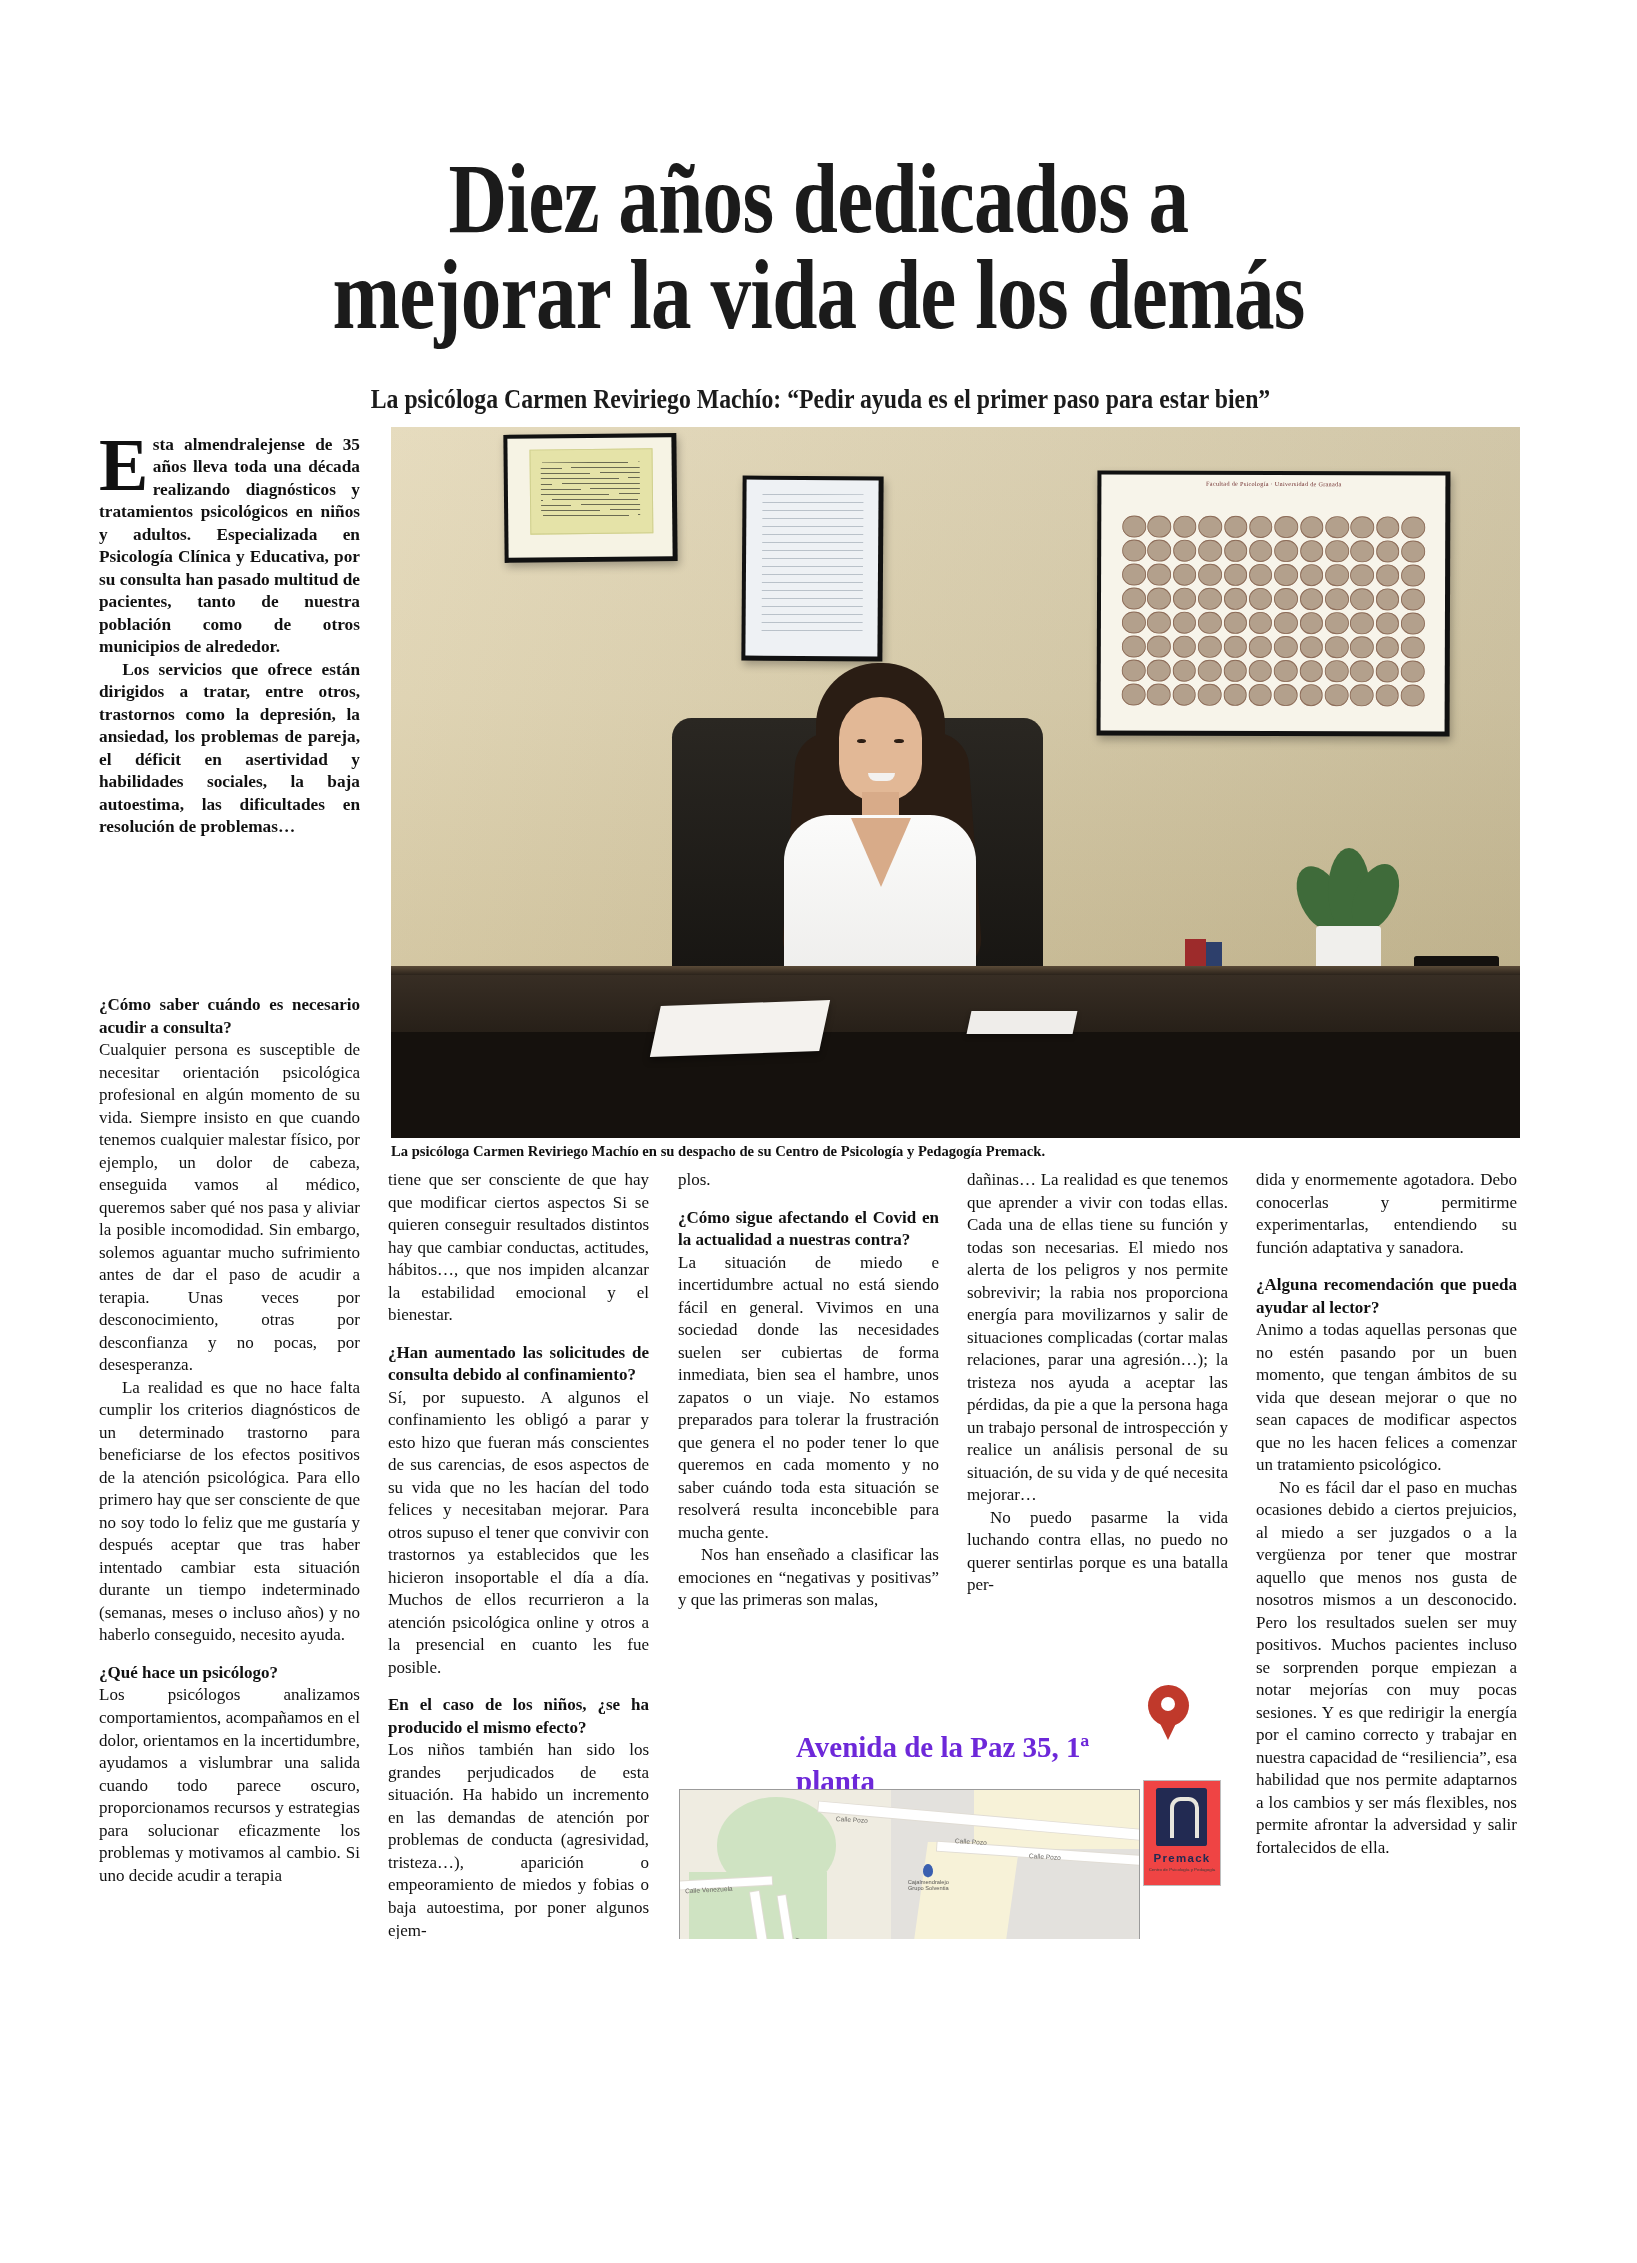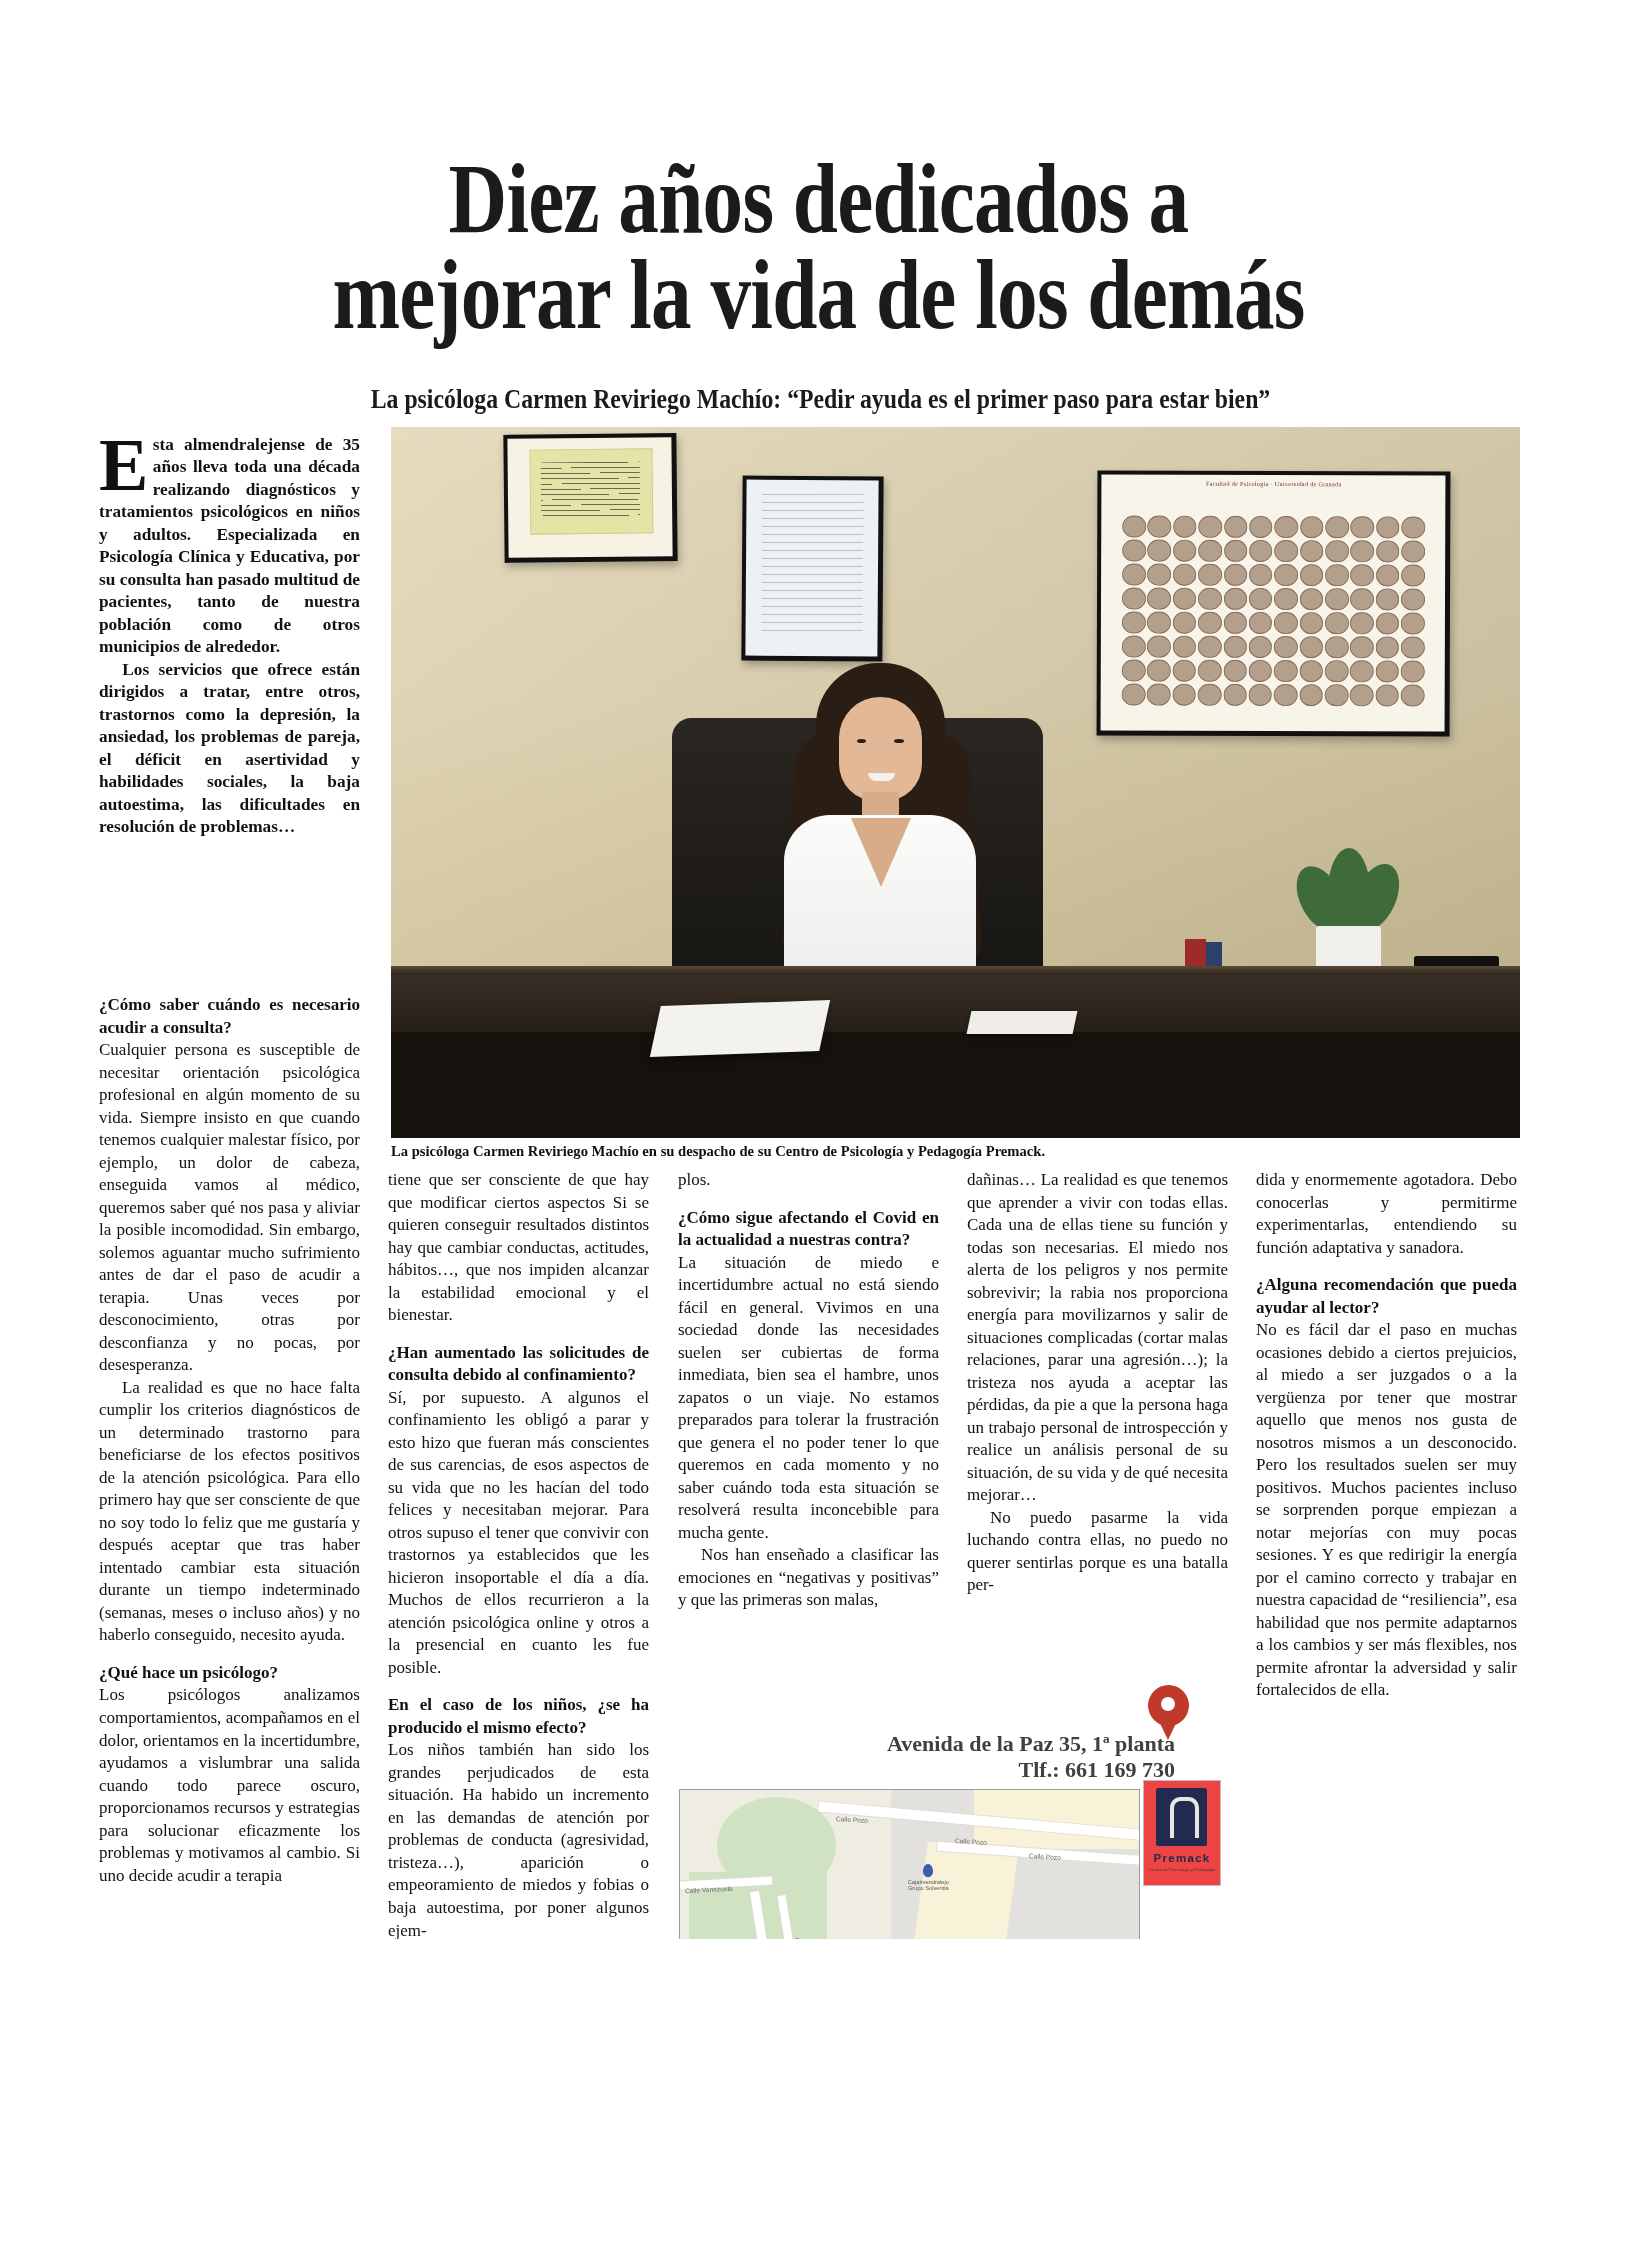--- a/index.html
+++ b/index.html
@@ -164,22 +164,22 @@
   .caption{
     position:absolute;left:391px;top:1142px;width:1129px;
     font-weight:bold;font-size:15.4px;line-height:1.2;
     transform:scaleX(0.95);transform-origin:left top;
   }
 
   
   .ad{position:absolute;left:672px;top:1731px;width:547px;height:441px;}
   .ad-addr{
     position:absolute;left:124px;top:0;width:379px;
-    text-align:right;font-weight:bold;font-size:22px;line-height:1.16;
-    color:#404040;
+    font-weight:bold;font-size:29px;line-height:1.16;
+    color:#6d28d9;
   }
   .ad-addr .tel{display:block;}
   .ad-map{
     position:absolute;left:7px;top:58px;width:459px;height:371px;
     border:1.8px solid #9b9b9b;background:#eceade;overflow:hidden;
   }
   .m-bg{position:absolute;inset:0;background:#efece1;}
   .m-grey{position:absolute;left:46%;top:0;width:54%;height:62%;background:#e3e1dd;}
   .m-yellow{position:absolute;background:#f7f2d8;}
   .my1{left:52%;top:14%;width:20%;height:34%;transform:skewX(-8deg);}
@@ -433,20 +433,21 @@
   </div>
 
   <div class="col" id="col4">
     <p class="noind">dañinas… La realidad es que tenemos que aprender a vivir con todas ellas. Cada una de ellas tiene su función y todas son necesarias. El miedo nos alerta de los peligros y nos permite sobrevivir; la rabia nos proporciona energía para movilizarnos y salir de situaciones complicadas (cortar malas relaciones, parar una agresión…); la tristeza nos ayuda a aceptar las pérdidas, da pie a que la persona haga un trabajo personal de introspección y realice un análisis personal de su situación, de su vida y de qué necesita mejorar…</p>
     <p>No puedo pasarme la vida luchando contra ellas, no puedo no querer sentirlas porque es una batalla per-</p>
   </div>
 
   <div class="col" id="col5">
     <p class="noind">dida y enormemente agotadora. Debo conocerlas y permitirme experimentarlas, entendiendo su función adaptativa y sanadora.</p>
     <p class="qh">¿Alguna recomendación que pueda ayudar al lector?</p>
+    <p class="noind">Animo a todas aquellas personas que no estén pasando por un buen momento, que tengan ámbitos de su vida que desean mejorar o que no sean capaces de modificar aspectos que no les hacen felices a comenzar un tratamiento psicológico.</p>
     <p>No es fácil dar el paso en muchas ocasiones debido a ciertos prejuicios, al miedo a ser juzgados o a la vergüenza por tener que mostrar aquello que menos nos gusta de nosotros mismos a un desconocido. Pero los resultados suelen ser muy positivos. Muchos pacientes incluso se sorprenden porque empiezan a notar mejorías con muy pocas sesiones. Y es que redirigir la energía por el camino correcto y trabajar en nuestra capacidad de “resiliencia”, esa habilidad que nos permite adaptarnos a los cambios y ser más flexibles, nos permite afrontar la adversidad y salir fortalecidos de ella.</p>
   </div>
 
   <div class="ad">
     <div class="ad-addr">
       <span>Avenida de la Paz 35, 1ª planta</span>
       <span class="tel">Tlf.: 661 169 730</span>
     </div>
 
     <div class="bigpin">

